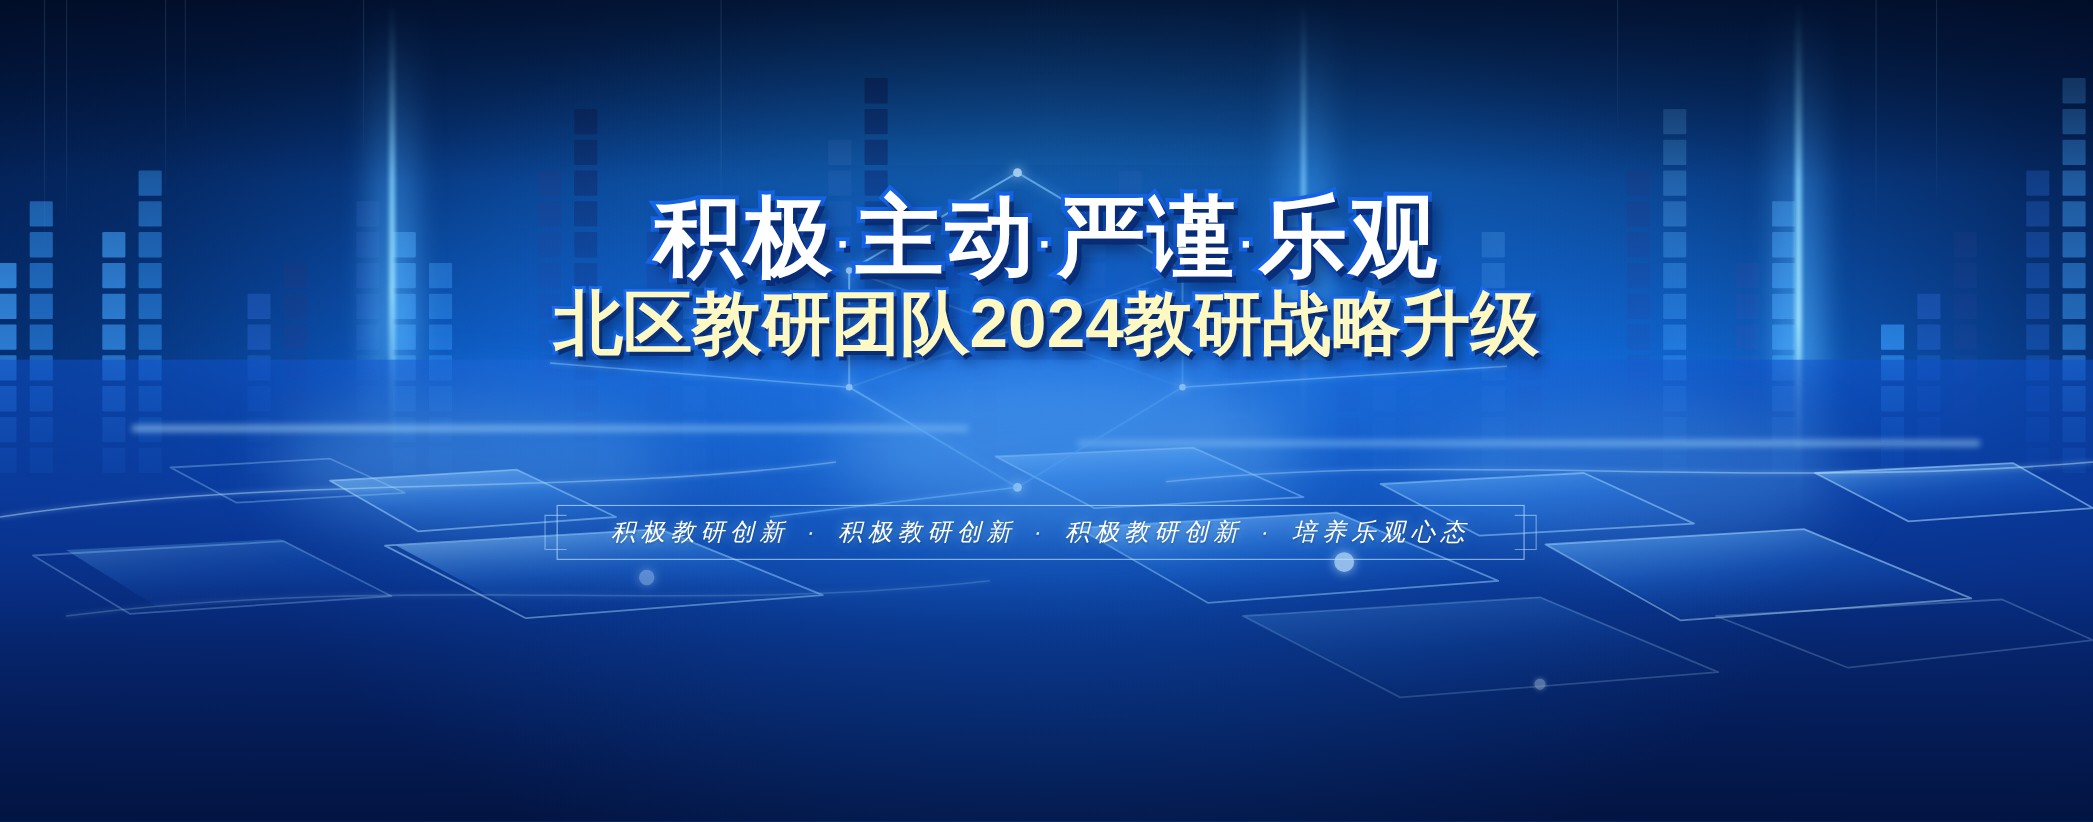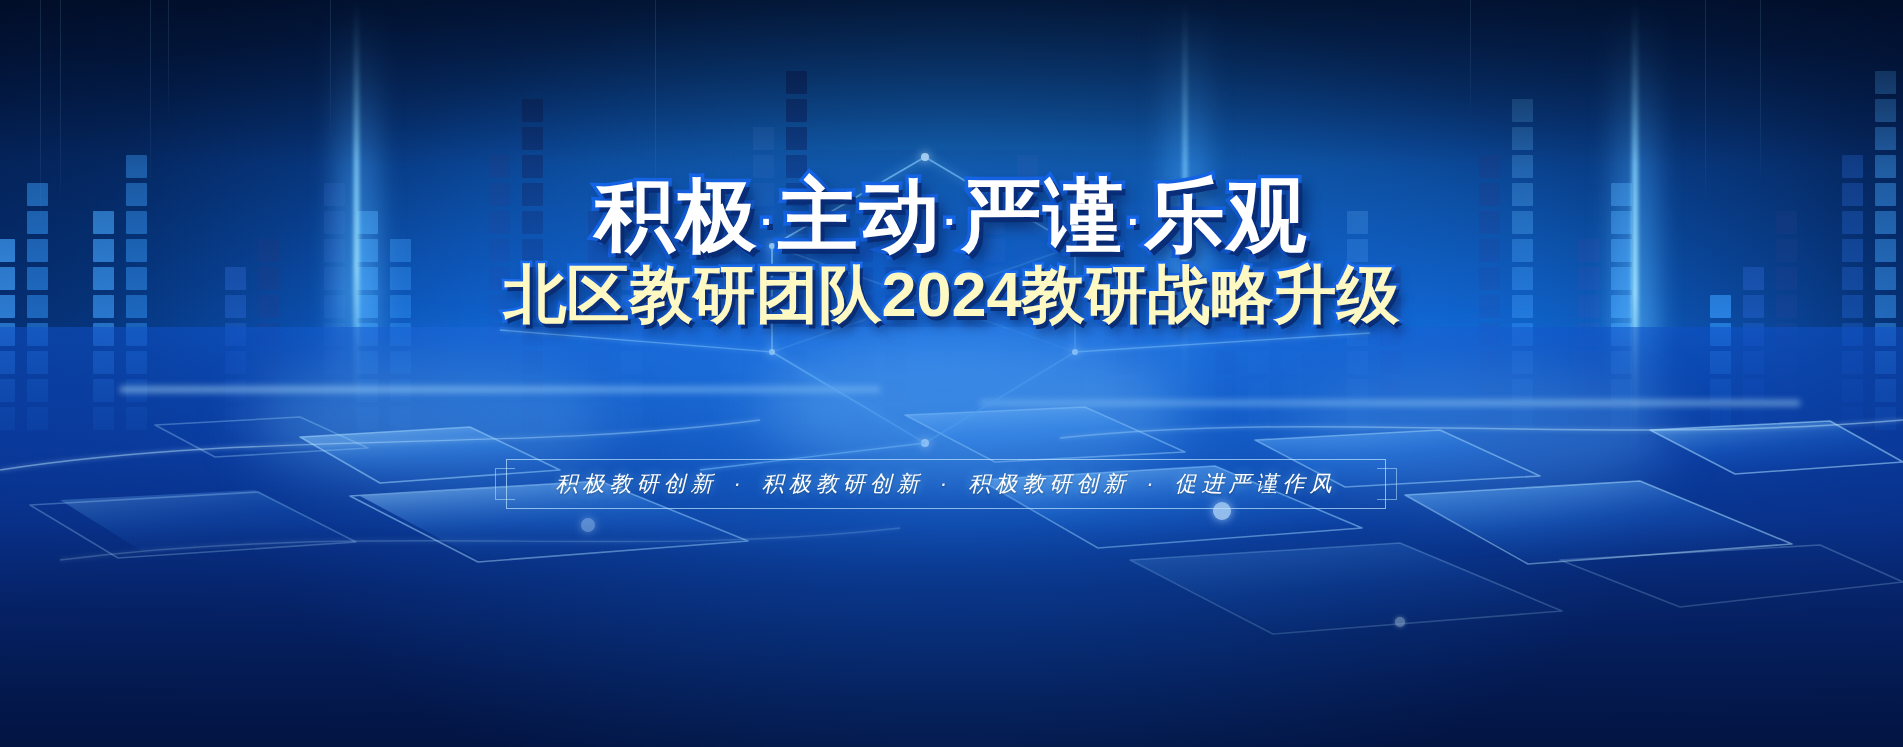--- a/index.html
+++ b/index.html
@@ -677,17 +677,17 @@
     <div class="fr-outer"></div>
     <div class="fr-inner-l"></div>
     <div class="fr-inner-r"></div>
     <div class="sub-text">
       <span class="seg">积极教研创新</span>
       <span class="dot">·</span>
       <span class="seg">积极教研创新</span>
       <span class="dot">·</span>
       <span class="seg">积极教研创新</span>
       <span class="dot">·</span>
-      <span class="seg">促进严谨作风</span>
+      <span class="seg">培养乐观心态</span>
     </div>
   </div>
 
 </div>
 
 </body></html>

